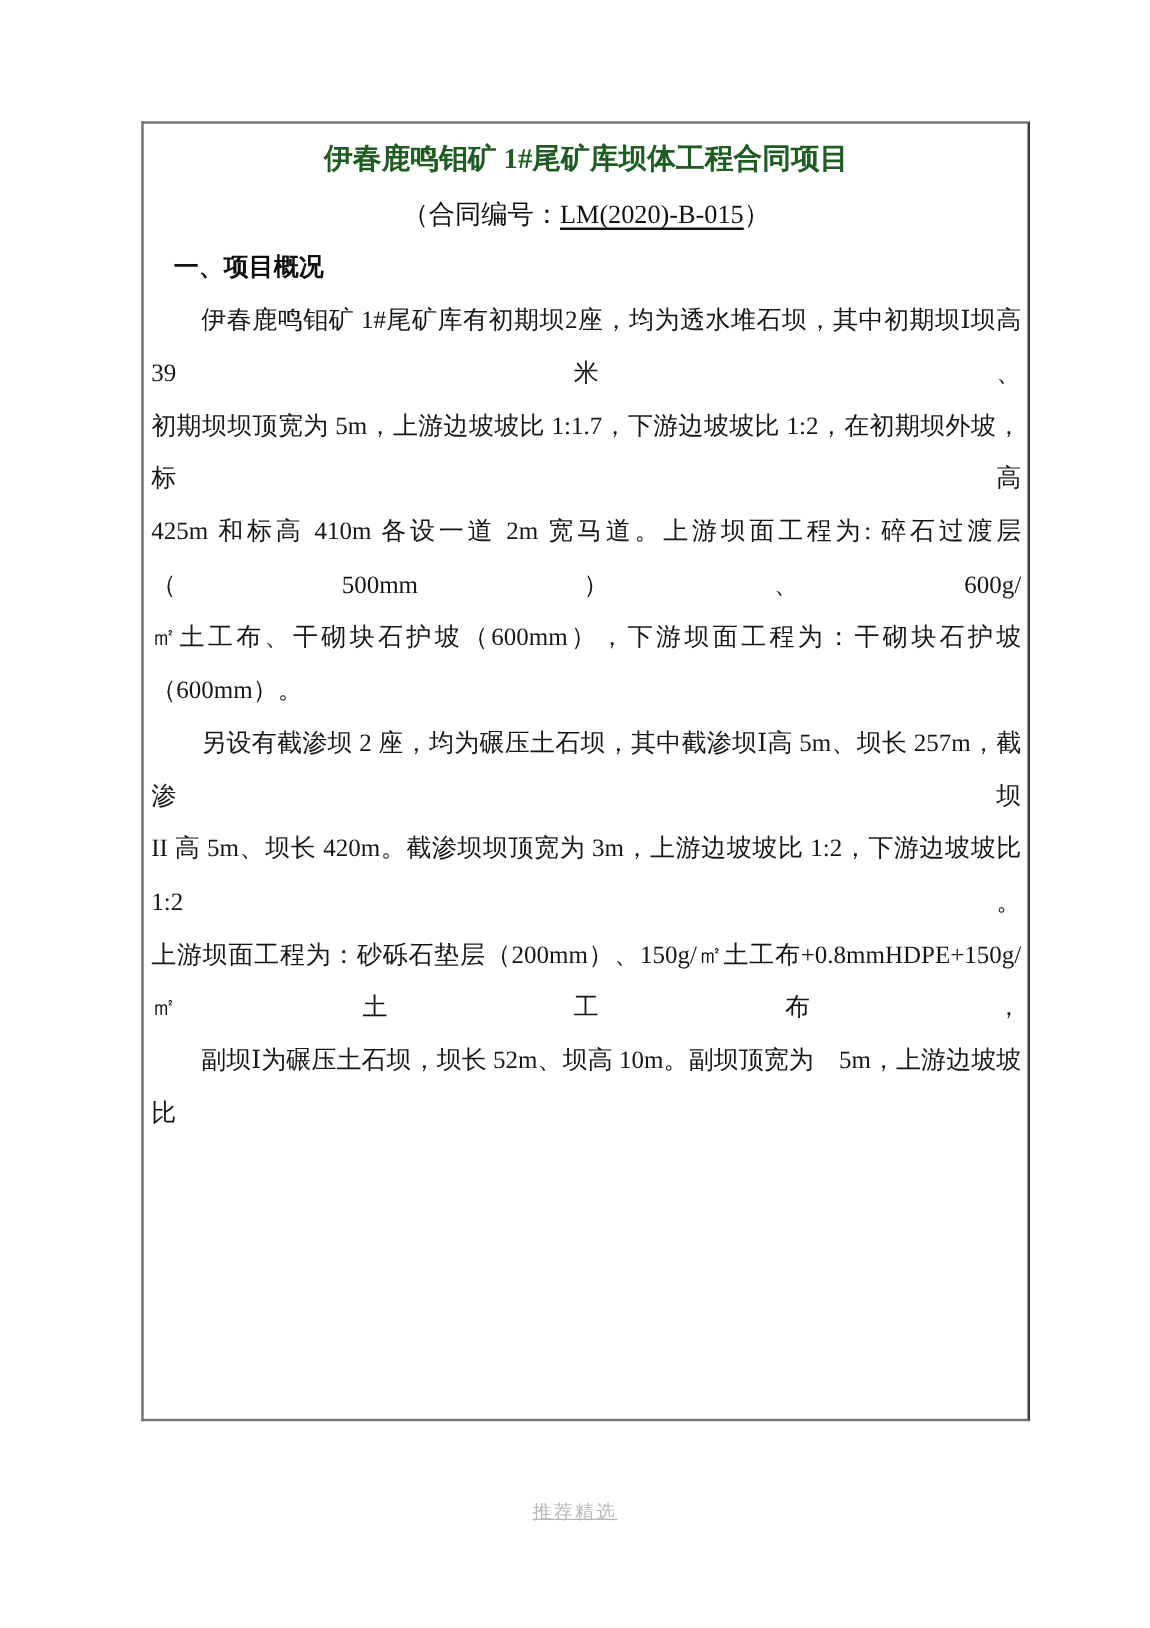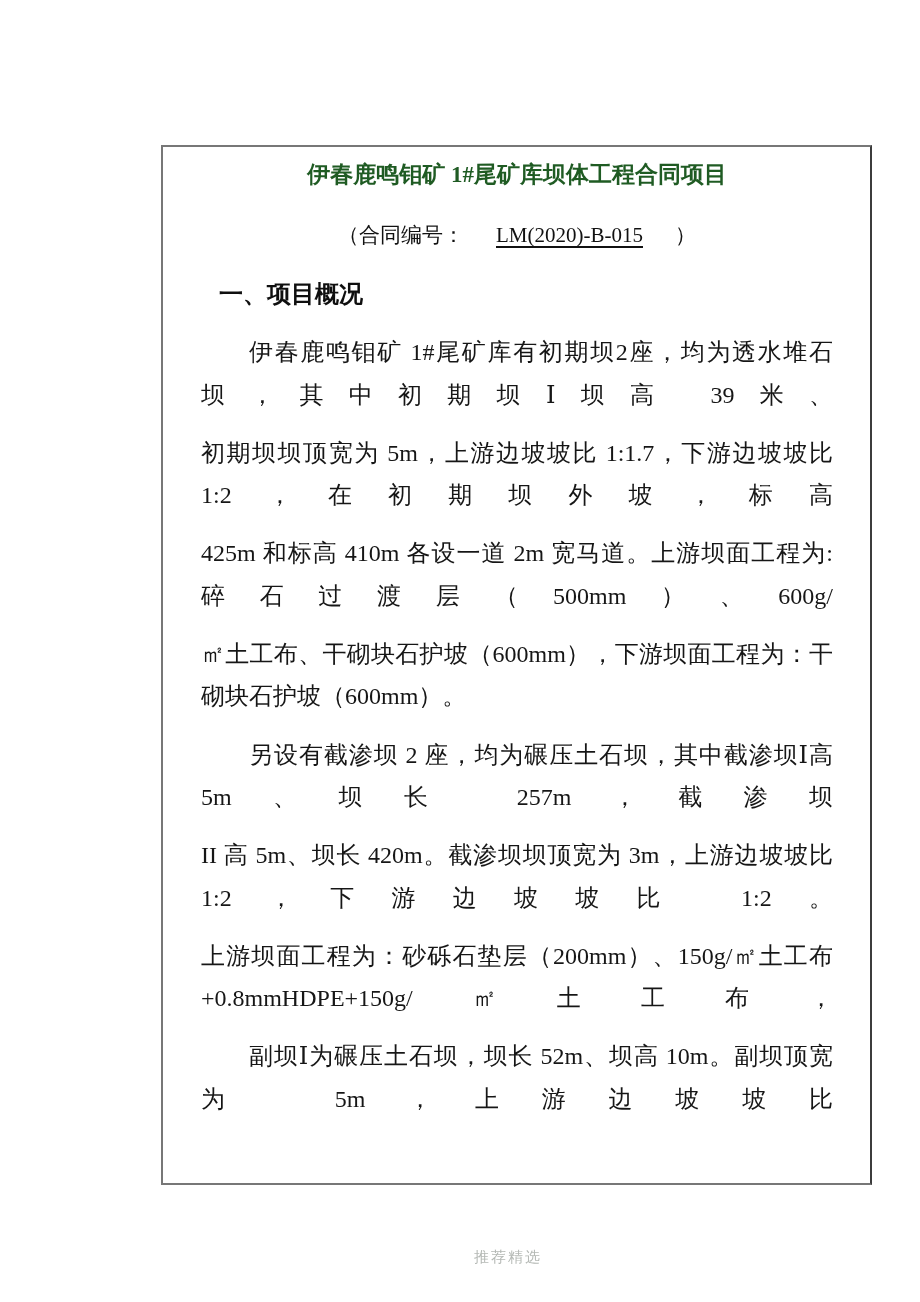--- a/index.html
+++ b/index.html
@@ -1,21 +1,21 @@
 <!DOCTYPE html>
 <html style="--green: #1f5b23; --body-ink: #161616; --border-gray: #777777; --footer-gray: #b5b9b5;"><head>
 <meta charset="utf-8">
 <style>
   :root {
     --green: #1f5b23;
     --body-ink: #161616;
     --border-gray: #777777;
     --footer-gray: #b5b9b5;
   }
-  * { margin: 16px; padding: 0; box-sizing: border-box; }
+  * { margin: 0; padding: 0; box-sizing: border-box; }
   html, body { background: #ffffff; }
   body {
     position: relative;
     width: 920px;
     height: 1302px;
     font-family: "Liberation Serif", "DejaVu Serif", serif;
     overflow: hidden;
   }
   .doc-cell {
     position: absolute;
@@ -49,21 +49,21 @@
   .main-title {
     line-height: 58px;
     font-size: 34px;
     font-weight: bold;
     text-align: center;
     color: var(--green);
     font-family: "Liberation Sans", "DejaVu Sans", sans-serif;
     letter-spacing: 2px;
   }
   .doc-body {
-    font-size: 24px;
+    font-size: 20px;
     line-height: 42.3px;
     color: var(--body-ink);
   }
   .doc-body .h1,
   .doc-body .h2 {
     font-family: "Liberation Sans", "DejaVu Sans", sans-serif;
     font-weight: bold;
     color: #0f0f0f;
   }
   .doc-body .h1 { padding-left: 18px; }
@@ -78,20 +78,21 @@
   .doc-body .line.last { text-align-last: left; }
   .footer-watermark {
     position: absolute;
     left: 0;
     top: 1200px;
     width: 100%;
     text-align: center;
     font-size: 15px;
     letter-spacing: 2px;
     color: var(--footer-gray);
+    text-decoration: underline;
   }
 </style>
 </head>
 <body>
 
 <div class="doc-cell">
   <div class="title1">伊春鹿鸣钼矿 1#尾矿库坝体工程合同项目</div>
 
   <div class="contract">
     <span>（合同编号：</span><span class="code">LM(2020)-B-015</span><span>）</span>

